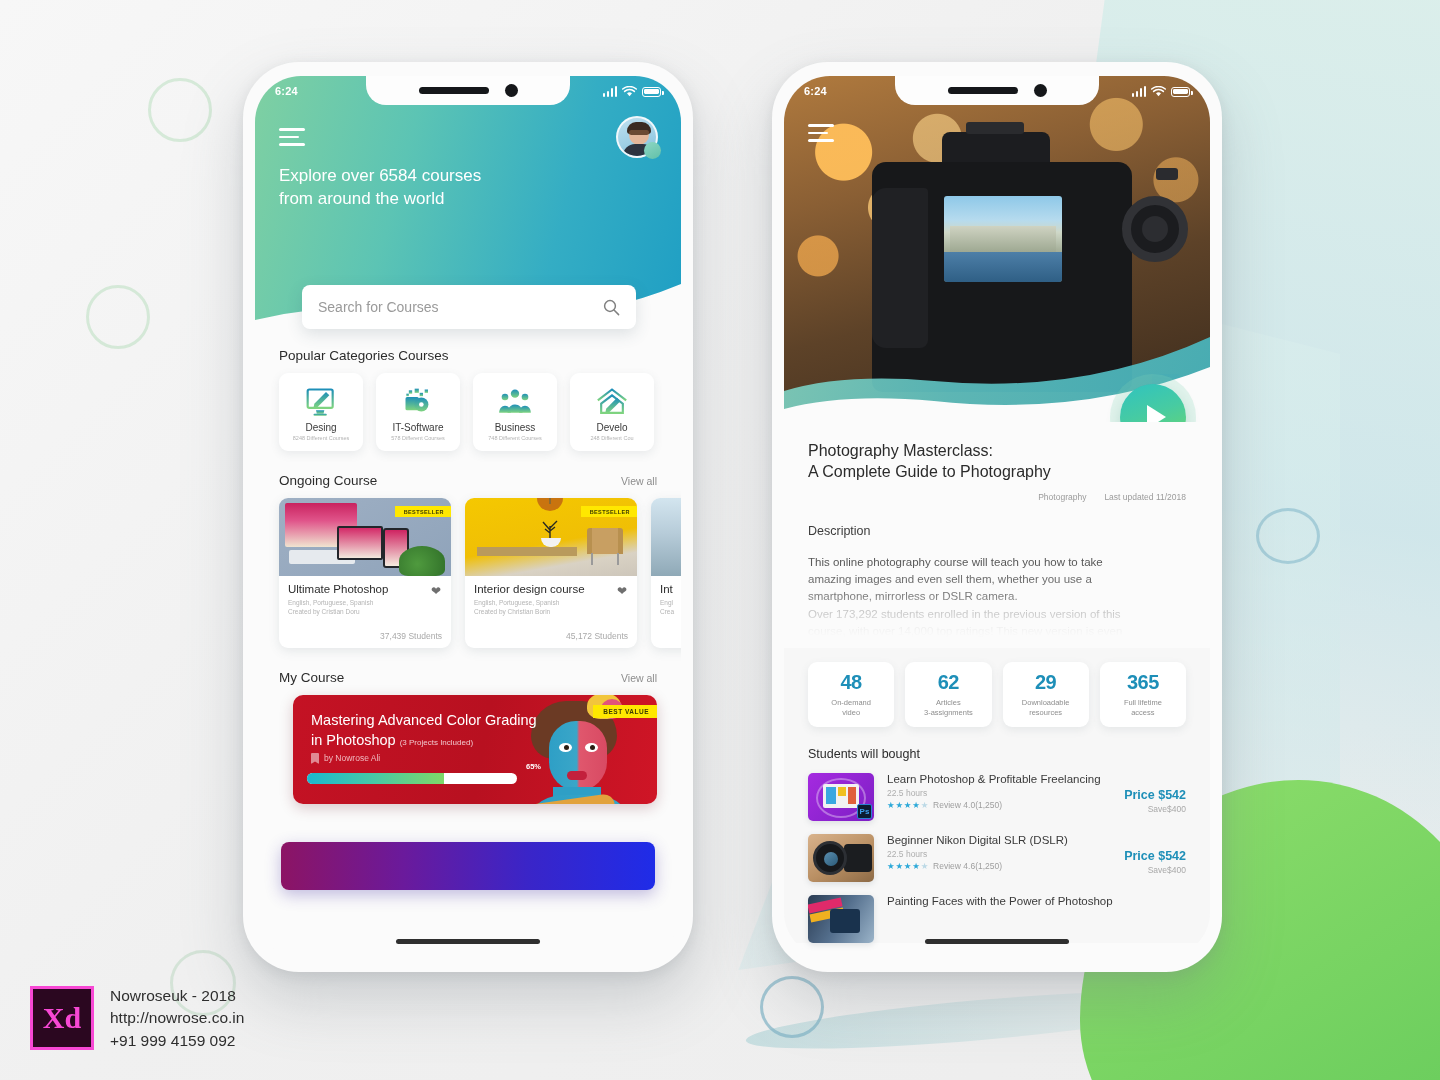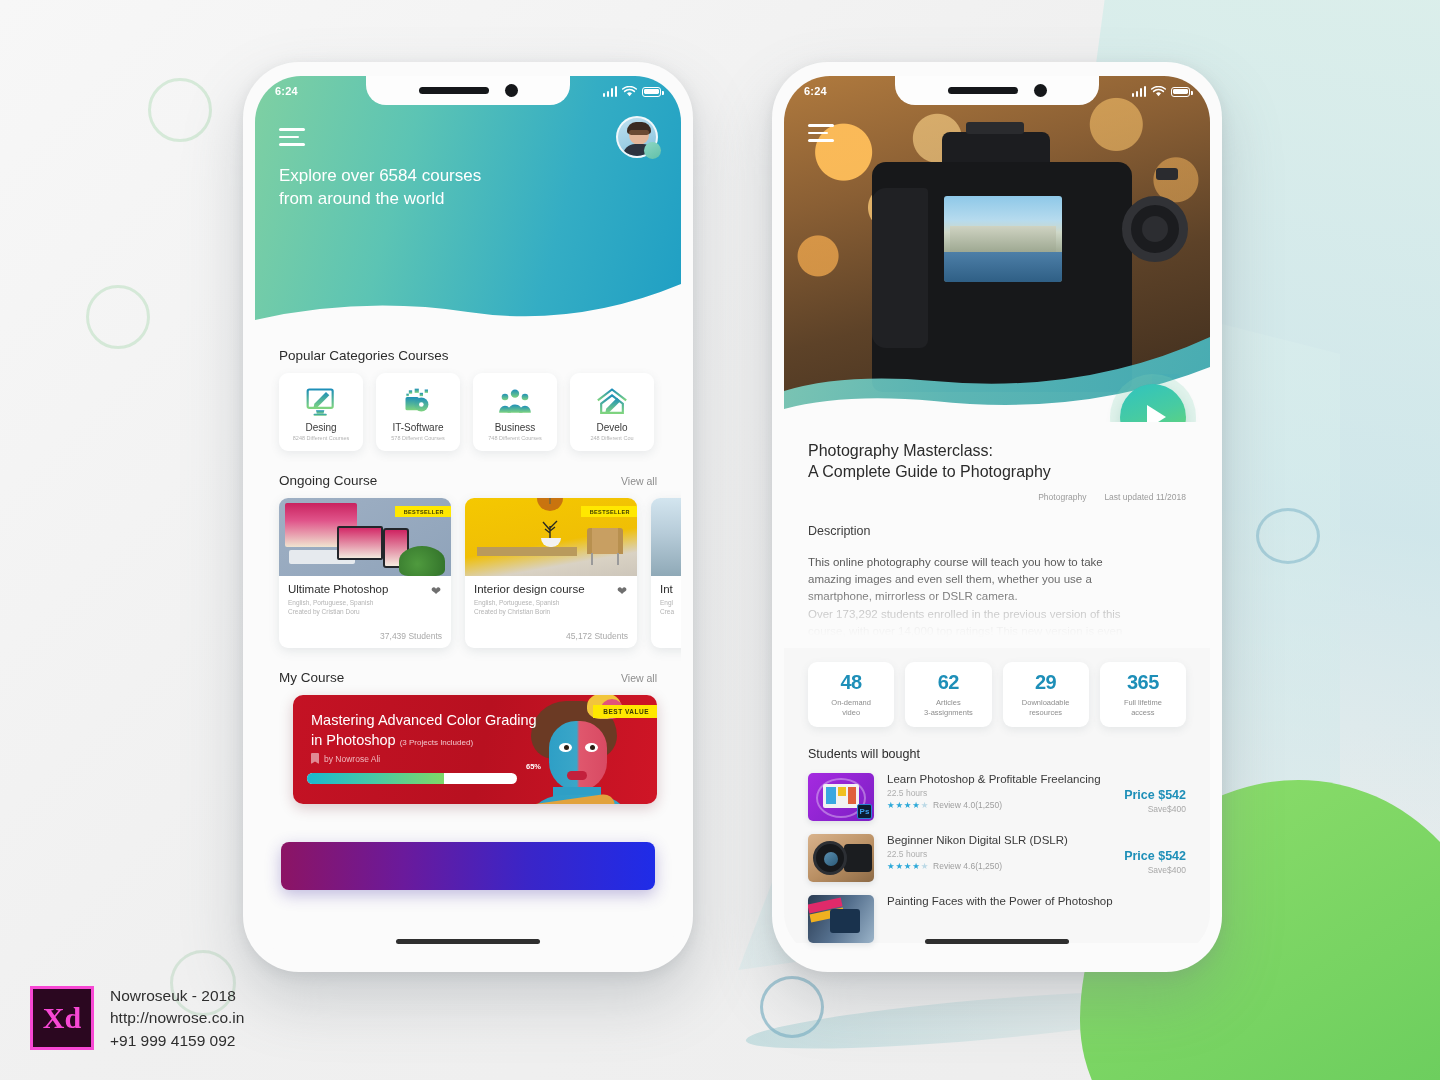--- a/index.html
+++ b/index.html
@@ -223,21 +223,21 @@
     box-shadow: 0 4px 14px rgba(100,20,30,.22);
     margin-left: 14px;
   }
   .mb-best {
     position: absolute; right: 0; top: 10px;
     background: #ffe800; color: #3b3b00; font-size: 6.5px; font-weight: bold;
     letter-spacing: .5px; padding: 3px 8px 3px 10px;
   }
   .mb-title { position: absolute; left: 18px; top: 16px; color:#fff; font-size: 14.5px; line-height: 1.35; }
   .mb-proj  { font-size: 8px; color:#f0c6cb; }
-  .mb-by    { position: absolute; left: 18px; top: 58px; color: #f0b9bf; font-size: 8.5px; display:flex; align-items:center; gap:5px;}
+  .mb-by    { position: absolute; left: 18px; top: 58px; color: #f0b9bf; font-size: 8.5px; display:flex; align-items:flex-start; gap:5px;}
   .mb-bm    { width: 8px; height: 11px; background: #e08a93; border-radius:1px; clip-path: polygon(0 0,100% 0,100% 100%,50% 78%,0 100%); display:block;}
   .mb-stars { position: absolute; left: 18px; top: 76px; font-size: 12px; letter-spacing: 2px; color: #2ba8d8; }
   .mb-stars .off { color: #8a3440; }
   .mb-pct   { position: absolute; left: 233px; bottom: 33px; color:#fff; font-size: 7.5px; font-weight: bold;}
   .mb-track { position: absolute; left: 14px; right: 140px; bottom: 20px; height: 11px; background:#fff; border-radius: 6px; overflow:hidden;}
   .mb-fill  { height: 100%; background: linear-gradient(90deg,#1bb8cf 0%, #49c9a4 50%, #7fd868 100%); }
   .mb-girl  { position:absolute; right:0; top:0; bottom:0; width: 152px; overflow: hidden; }
   .mb-girl .hair  { position:absolute; left:26px; top:6px; width:86px; height:58px; background:#6b3a24; border-radius:46px 46px 30px 30px; }
   .mb-girl .face  { position:absolute; left:44px; top:26px; width:58px; height:70px; border-radius:28px 28px 30px 30px; background: linear-gradient(90deg,#2e9fc6 0%,#3aa6c8 48%, #e0576d 52%, #d84a63 100%); }
   .mb-girl .eyeL  { position:absolute; left:54px; top:48px; width:13px; height:9px; background:#fff; border-radius:50%;}
@@ -423,20 +423,27 @@
             <i></i>
           </span>
       </span>
     </div>
 
     <div class="notch">
       <span class="speaker"></span>
       <span class="camera"></span>
     </div>
 
+    <div class="searchbar">
+      <input placeholder="Search for Courses" style="">
+      <svg width="17" height="17" viewBox="0 0 17 17">
+        <circle cx="7" cy="7" r="5.4" stroke="#808080" stroke-width="1.5" fill="none"></circle>
+        <line x1="11" y1="11" x2="15.6" y2="15.6" stroke="#808080" stroke-width="1.5" stroke-linecap="round"></line>
+      </svg>
+    </div>
 
     <div class="l-body">
 
       <div class="sec-head">
         <span class="sec-title">Popular Categories Courses</span>
       </div>
 
       <div class="cat-row">
 
         <div class="cat-card">

